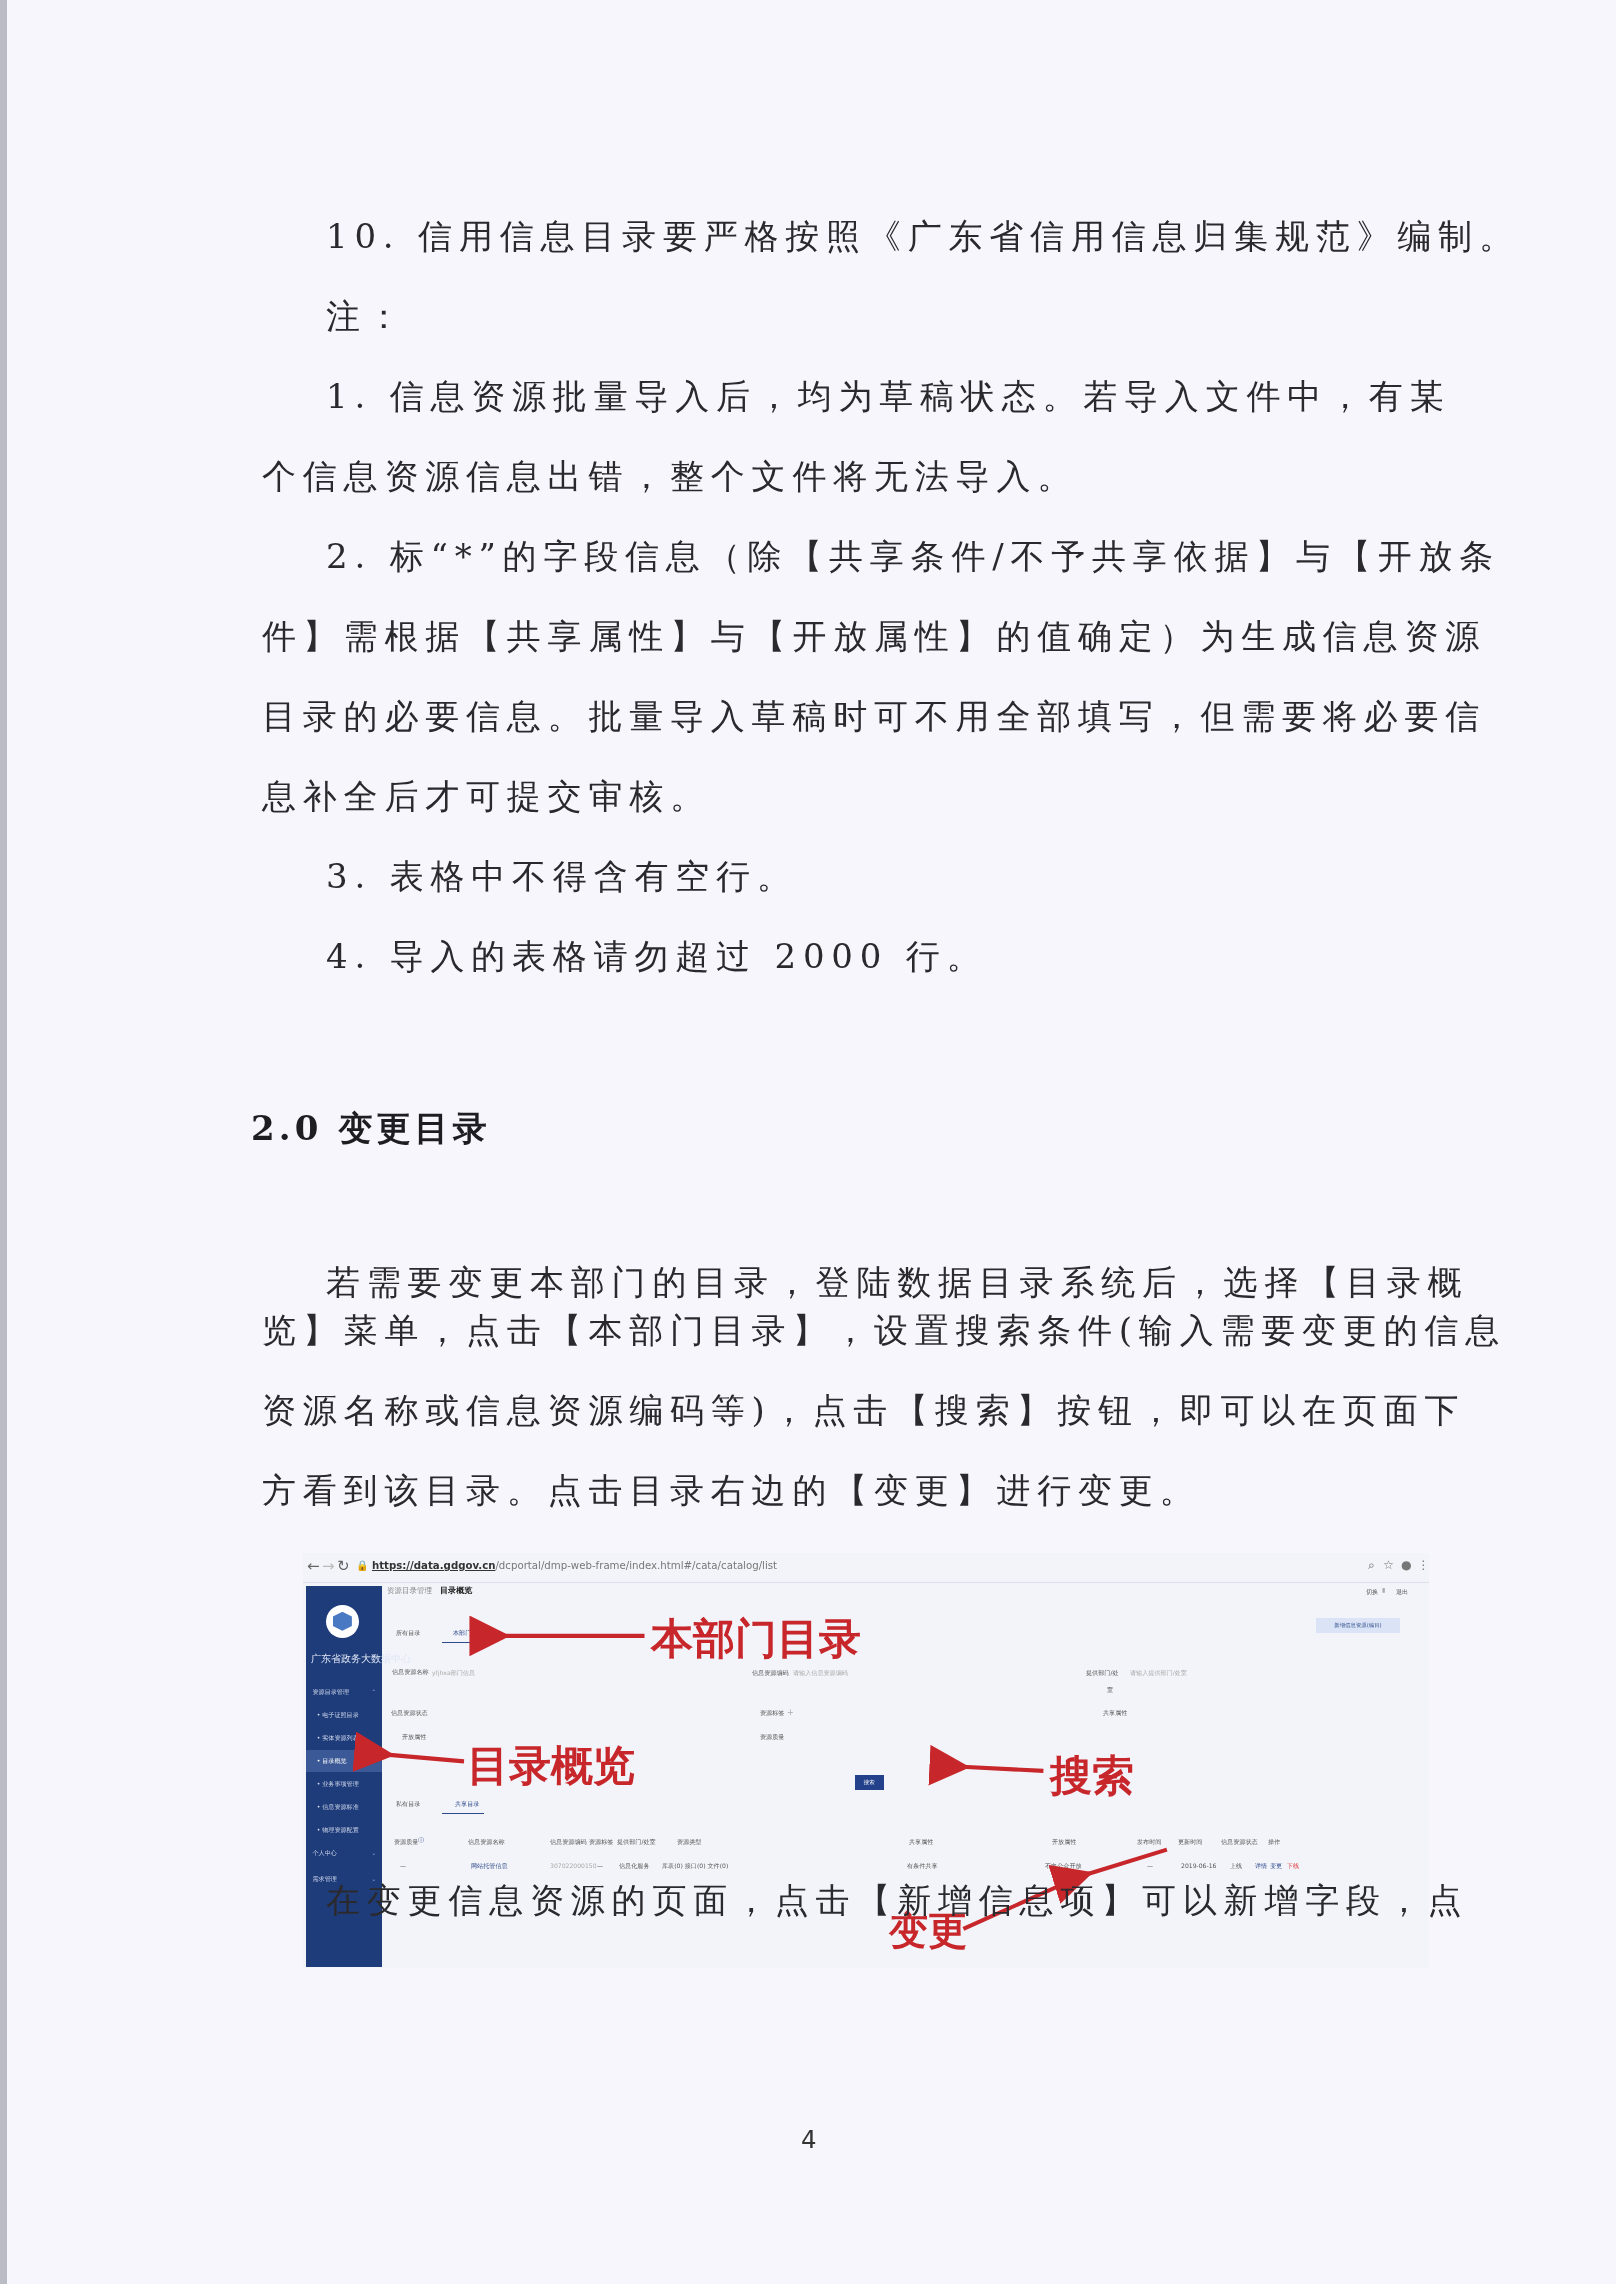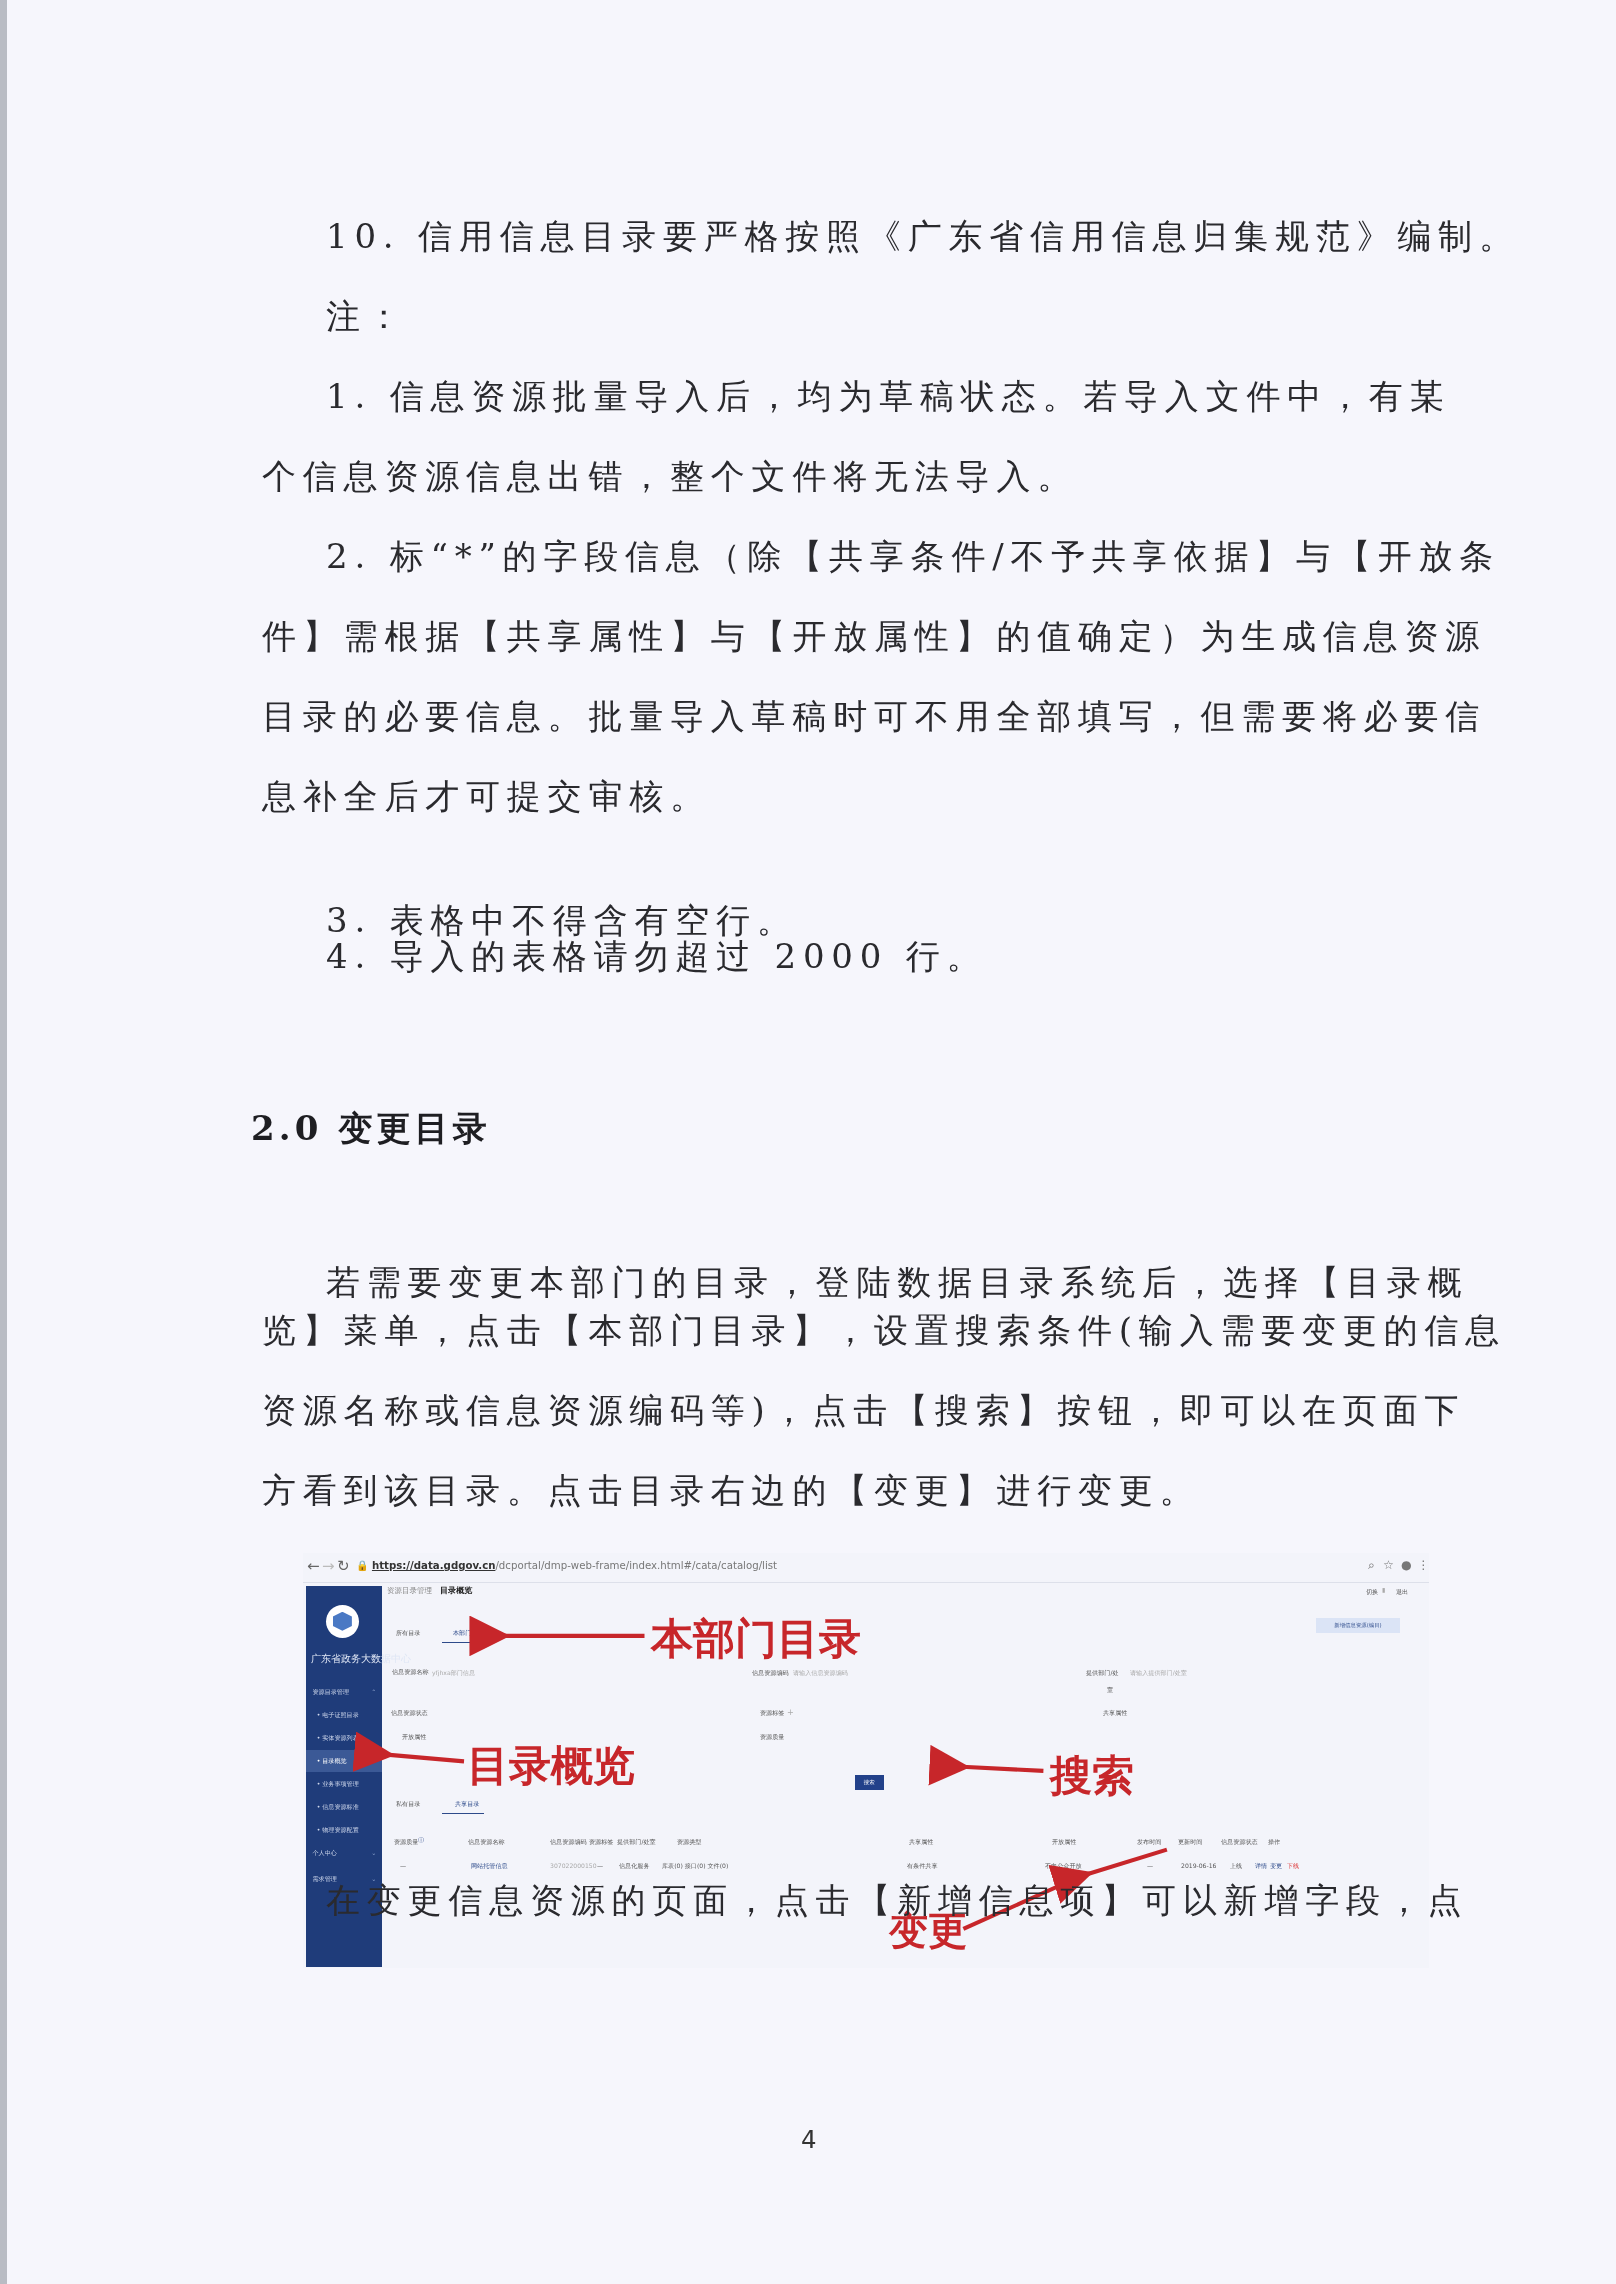--- a/index.html
+++ b/index.html
@@ -64,21 +64,21 @@
 <div class="page"></div>
 
 <div class="line indent" style="top:216px">10. 信用信息目录要严格按照《广东省信用信息归集规范》编制。</div>
 <div class="line indent" style="top:296px">注：</div>
 <div class="line indent" style="top:376px">1. 信息资源批量导入后，均为草稿状态。若导入文件中，有某</div>
 <div class="line" style="top:456px">个信息资源信息出错，整个文件将无法导入。</div>
 <div class="line indent" style="top:536px">2. 标“*”的字段信息（除【共享条件/不予共享依据】与【开放条</div>
 <div class="line" style="top:616px">件】需根据【共享属性】与【开放属性】的值确定）为生成信息资源</div>
 <div class="line" style="top:696px">目录的必要信息。批量导入草稿时可不用全部填写，但需要将必要信</div>
 <div class="line" style="top:776px">息补全后才可提交审核。</div>
-<div class="line indent" style="top:900px">3. 表格中不得含有空行。</div>
+<div class="line indent" style="top:856px">3. 表格中不得含有空行。</div>
 <div class="line indent" style="top:936px">4. 导入的表格请勿超过 2000 行。</div>
 
 <div class="heading">2.0  变更目录</div>
 
 <div class="line indent" style="top:1262px">若需要变更本部门的目录，登陆数据目录系统后，选择【目录概</div>
 <div class="line" style="top:1310px">览】菜单，点击【本部门目录】，设置搜索条件(输入需要变更的信息</div>
 <div class="line" style="top:1390px">资源名称或信息资源编码等)，点击【搜索】按钮，即可以在页面下</div>
 <div class="line" style="top:1470px">方看到该目录。点击目录右边的【变更】进行变更。</div>
 
 <div class="shot">

